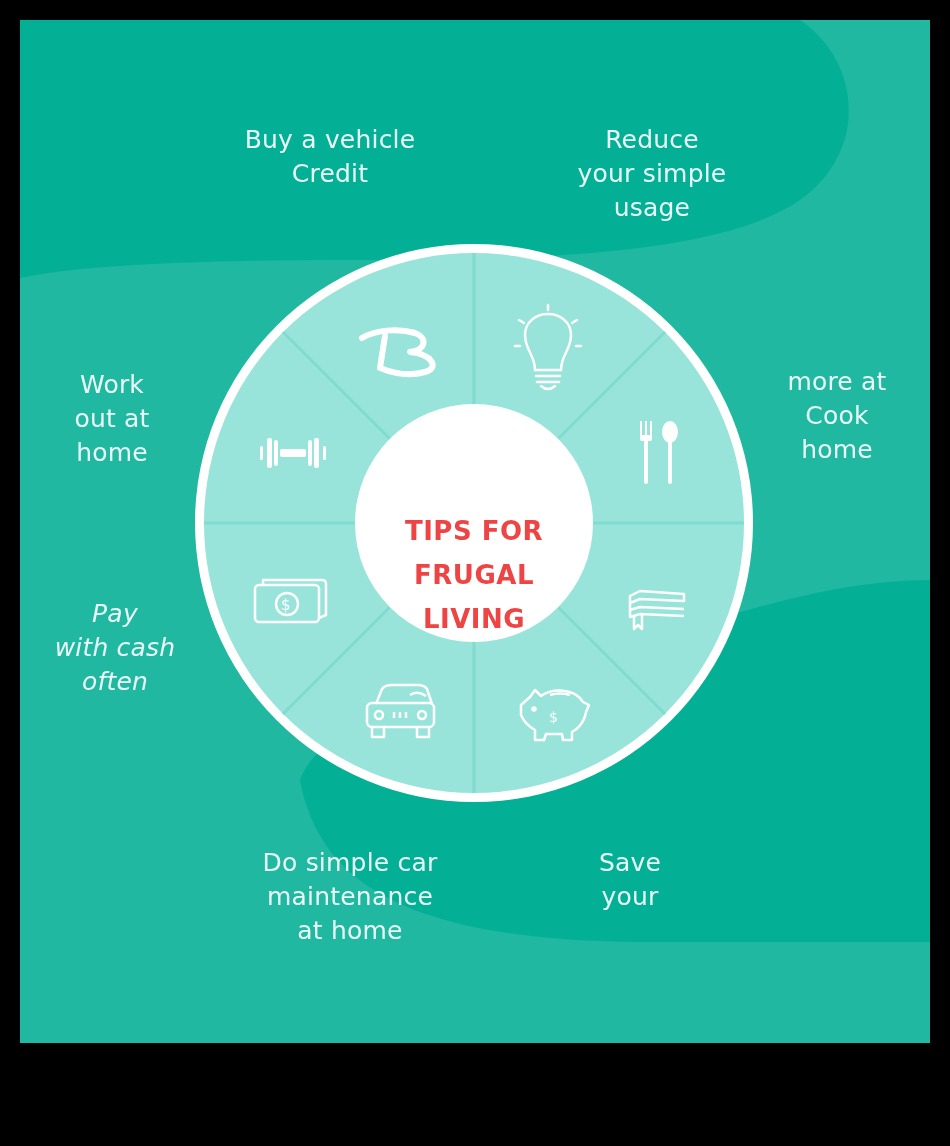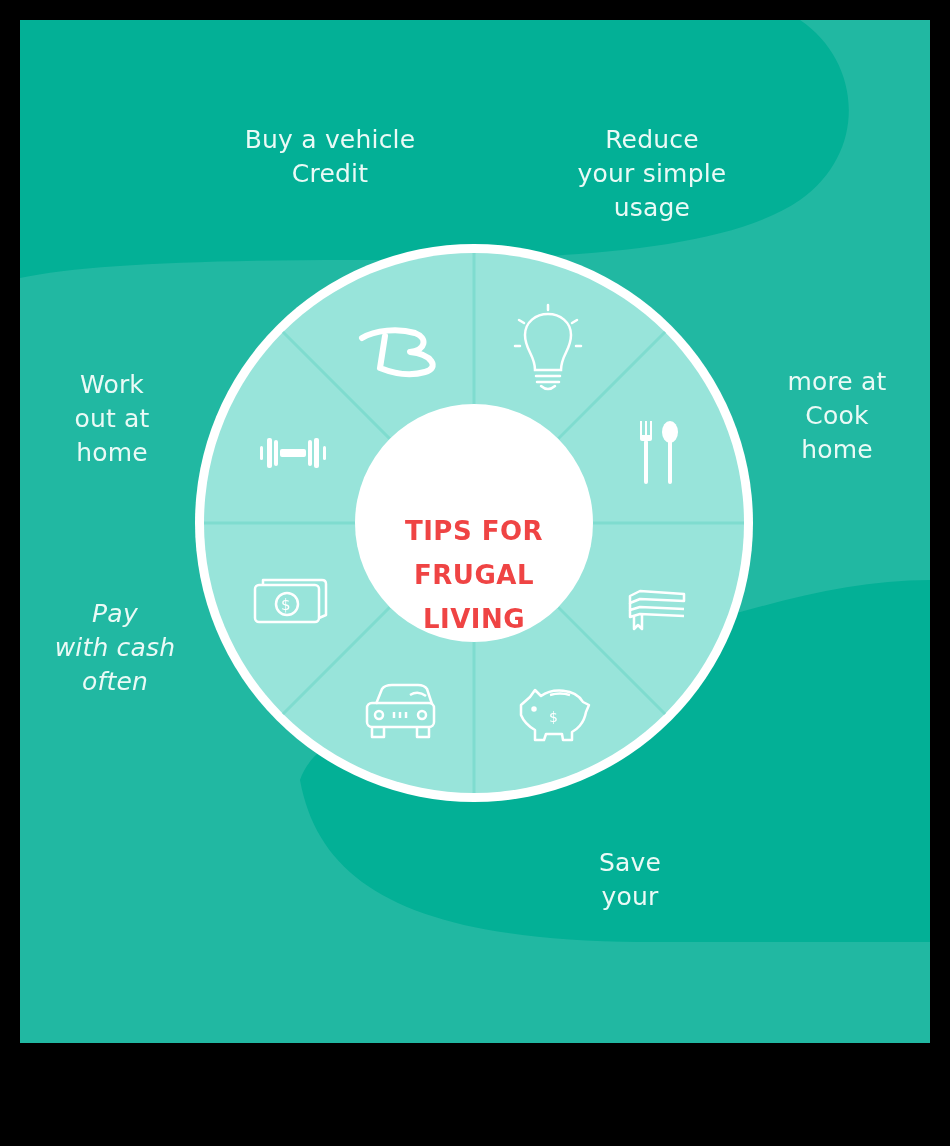--- a/index.html
+++ b/index.html
@@ -128,20 +128,25 @@
     <span>Cook</span>
     <span>home</span>
   </div>
 
 
   <div class="label" style="left:540px; top:826px; width:140px;">
     <span>Save</span>
     <span>your</span>
   </div>
 
+  <div class="label" style="left:220px; top:826px; width:220px;">
+    <span>Do simple car</span>
+    <span>maintenance</span>
+    <span>at home</span>
+  </div>
 
   <div class="label" style="left:20px; top:577px; width:150px;font-style:italic;">
     <span>Pay</span>
     <span>with cash</span>
     <span>often</span>
   </div>
 
   <div class="label" style="left:22px; top:348px; width:140px;">
     <span>Work</span>
     <span>out at</span>

